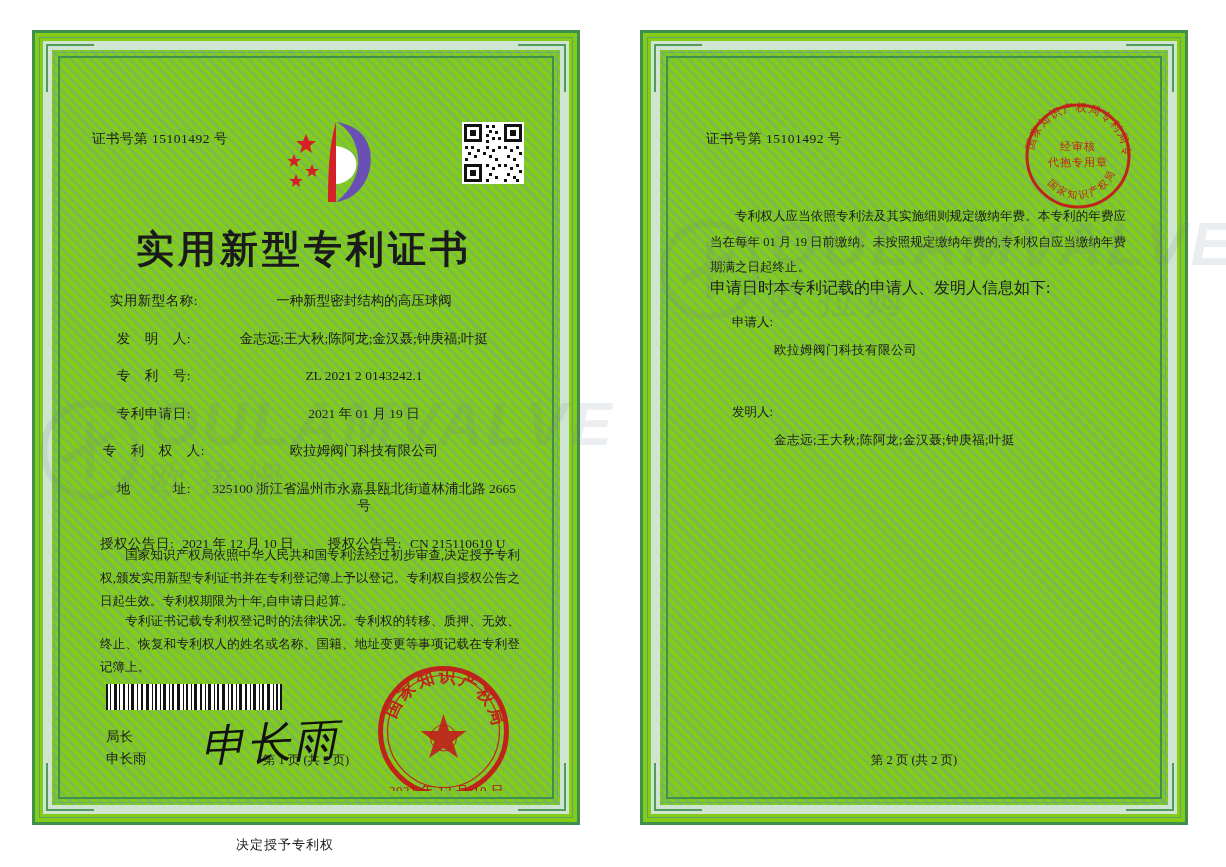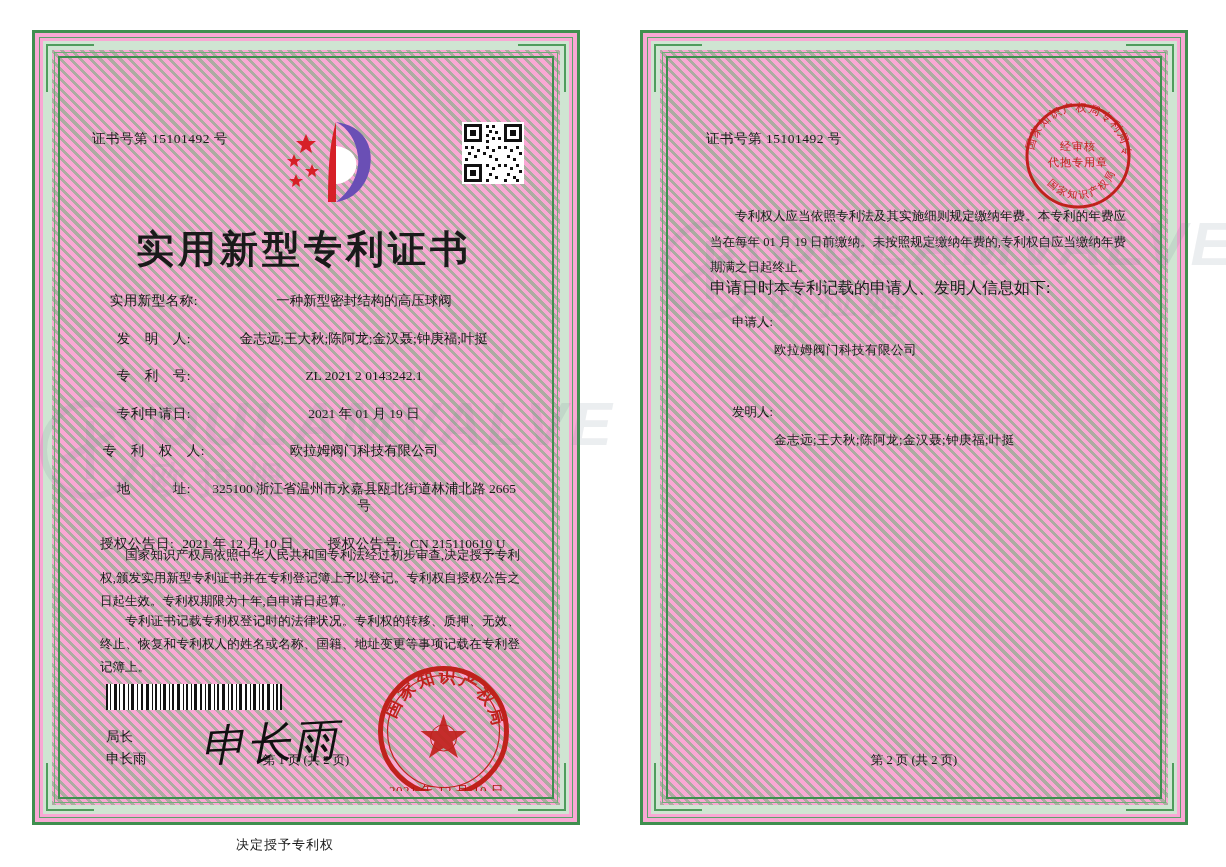--- a/index.html
+++ b/index.html
@@ -21,21 +21,21 @@
     left: 0;
     width: 1226px;
     height: 867px;
   }
   
   .page {
     position: absolute;
     top: 30px;
     width: 548px;
     height: 795px;
-    background: #f9a8d4;
+    background: #84cc16;
     box-sizing: border-box;
   }
   .page-left  { left: 32px; }
   .page-right { left: 640px; }
 
   .border-outer {
     position: absolute;
     inset: 0;
     border: 3px solid #3f8f4f;
     box-sizing: border-box;

